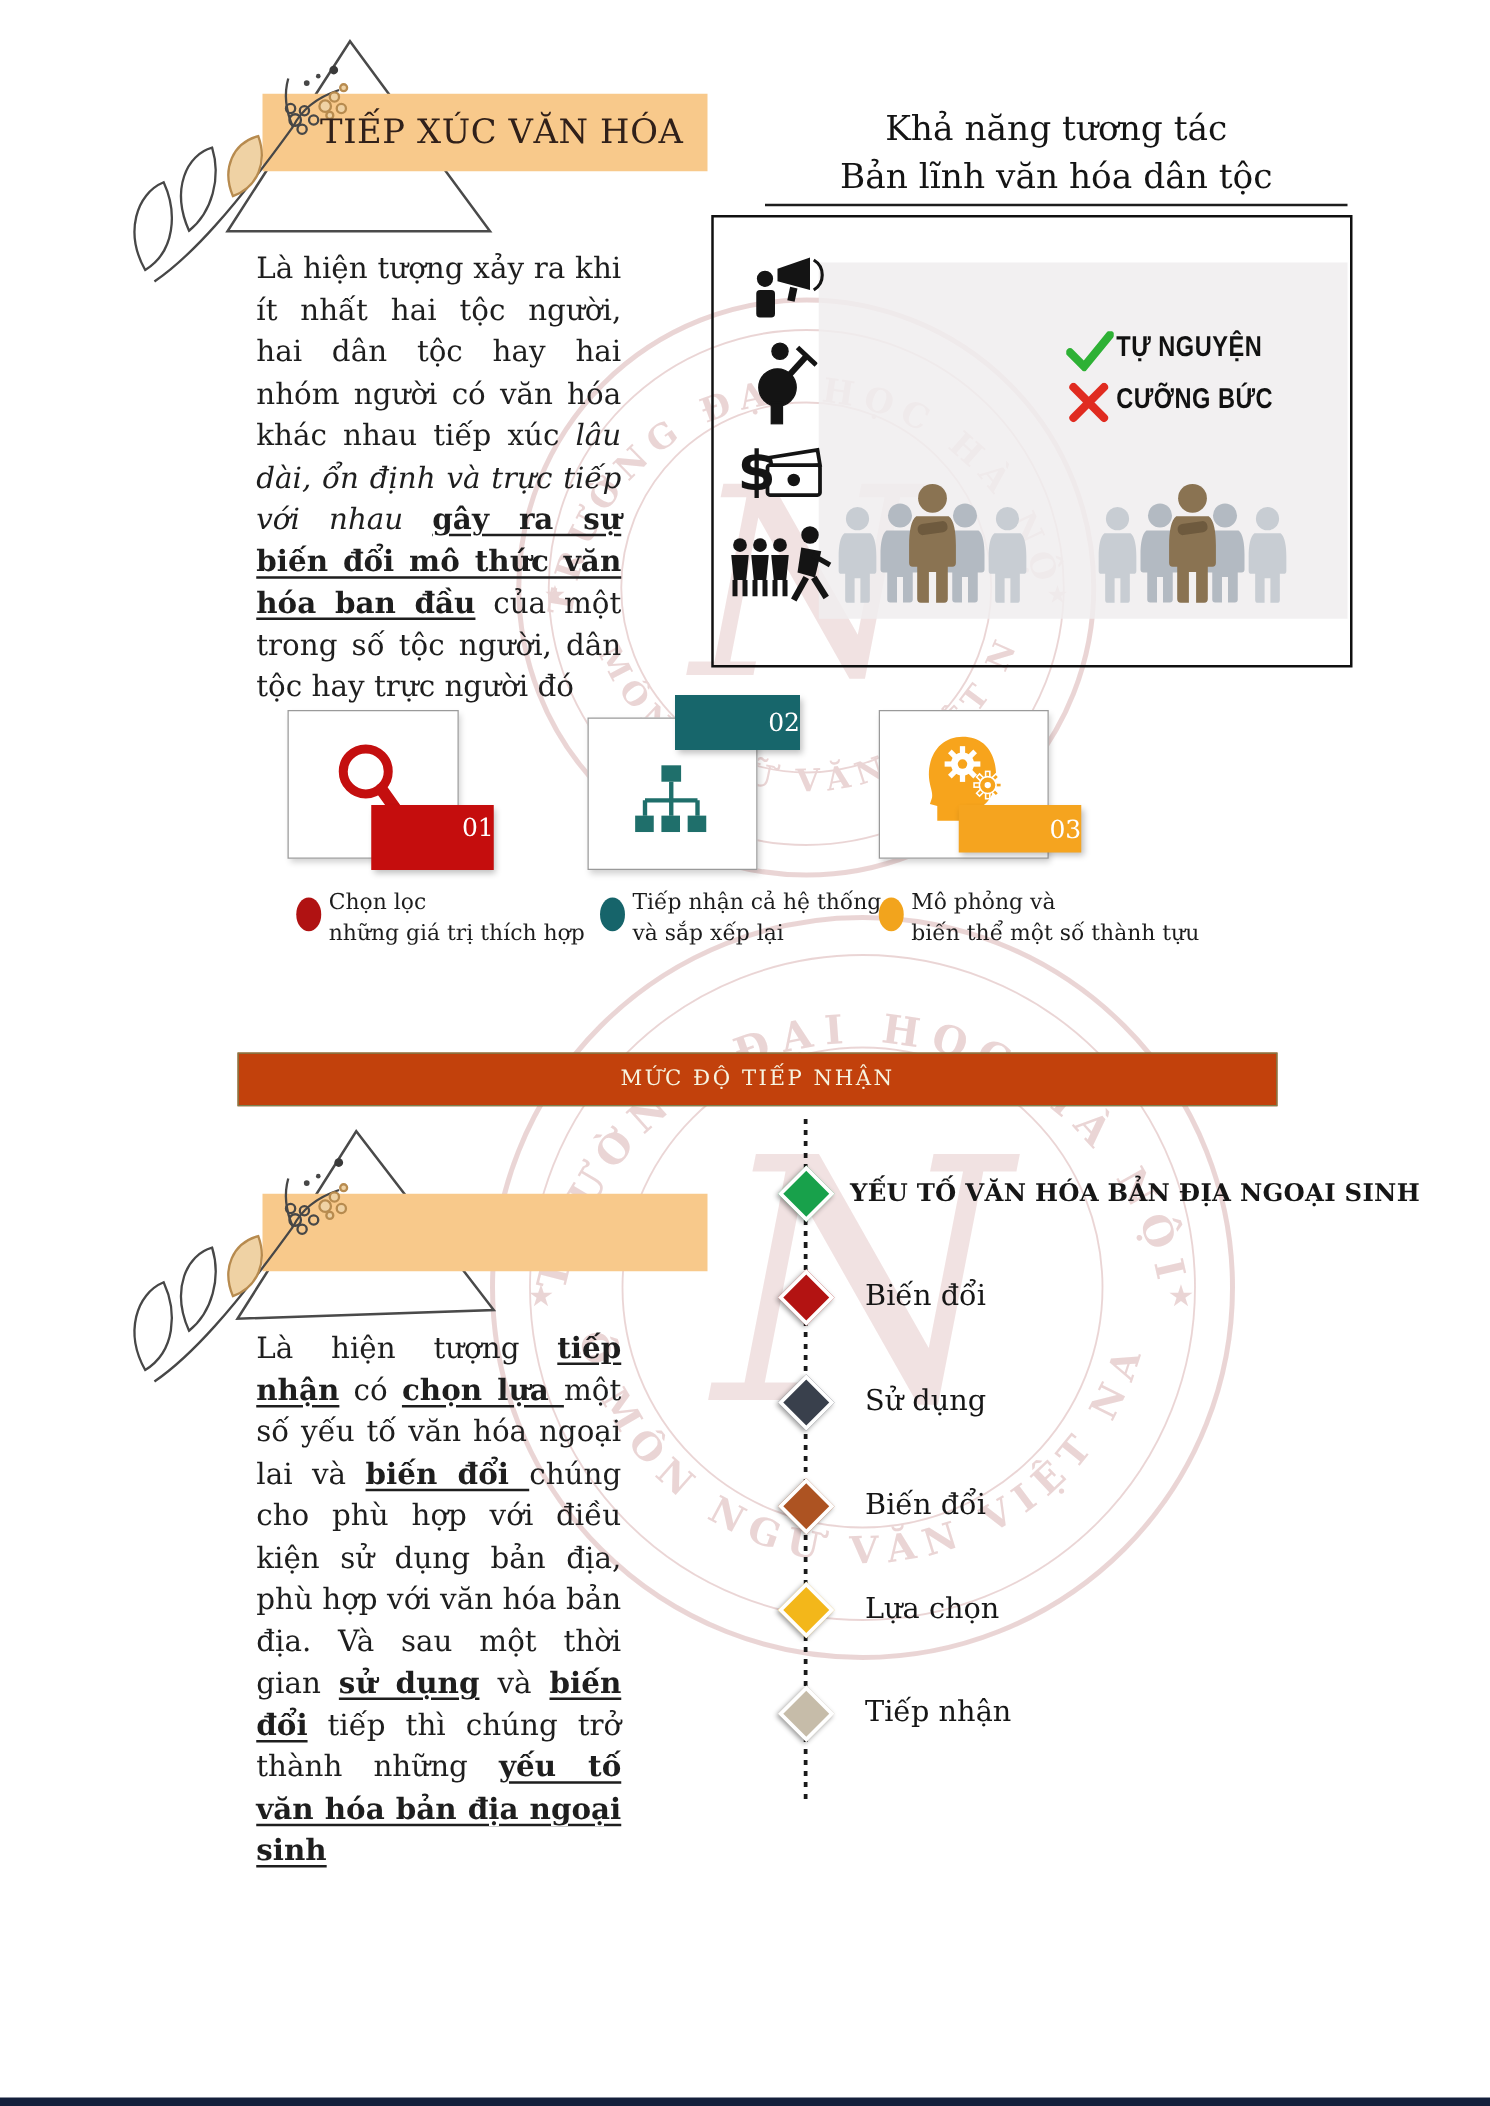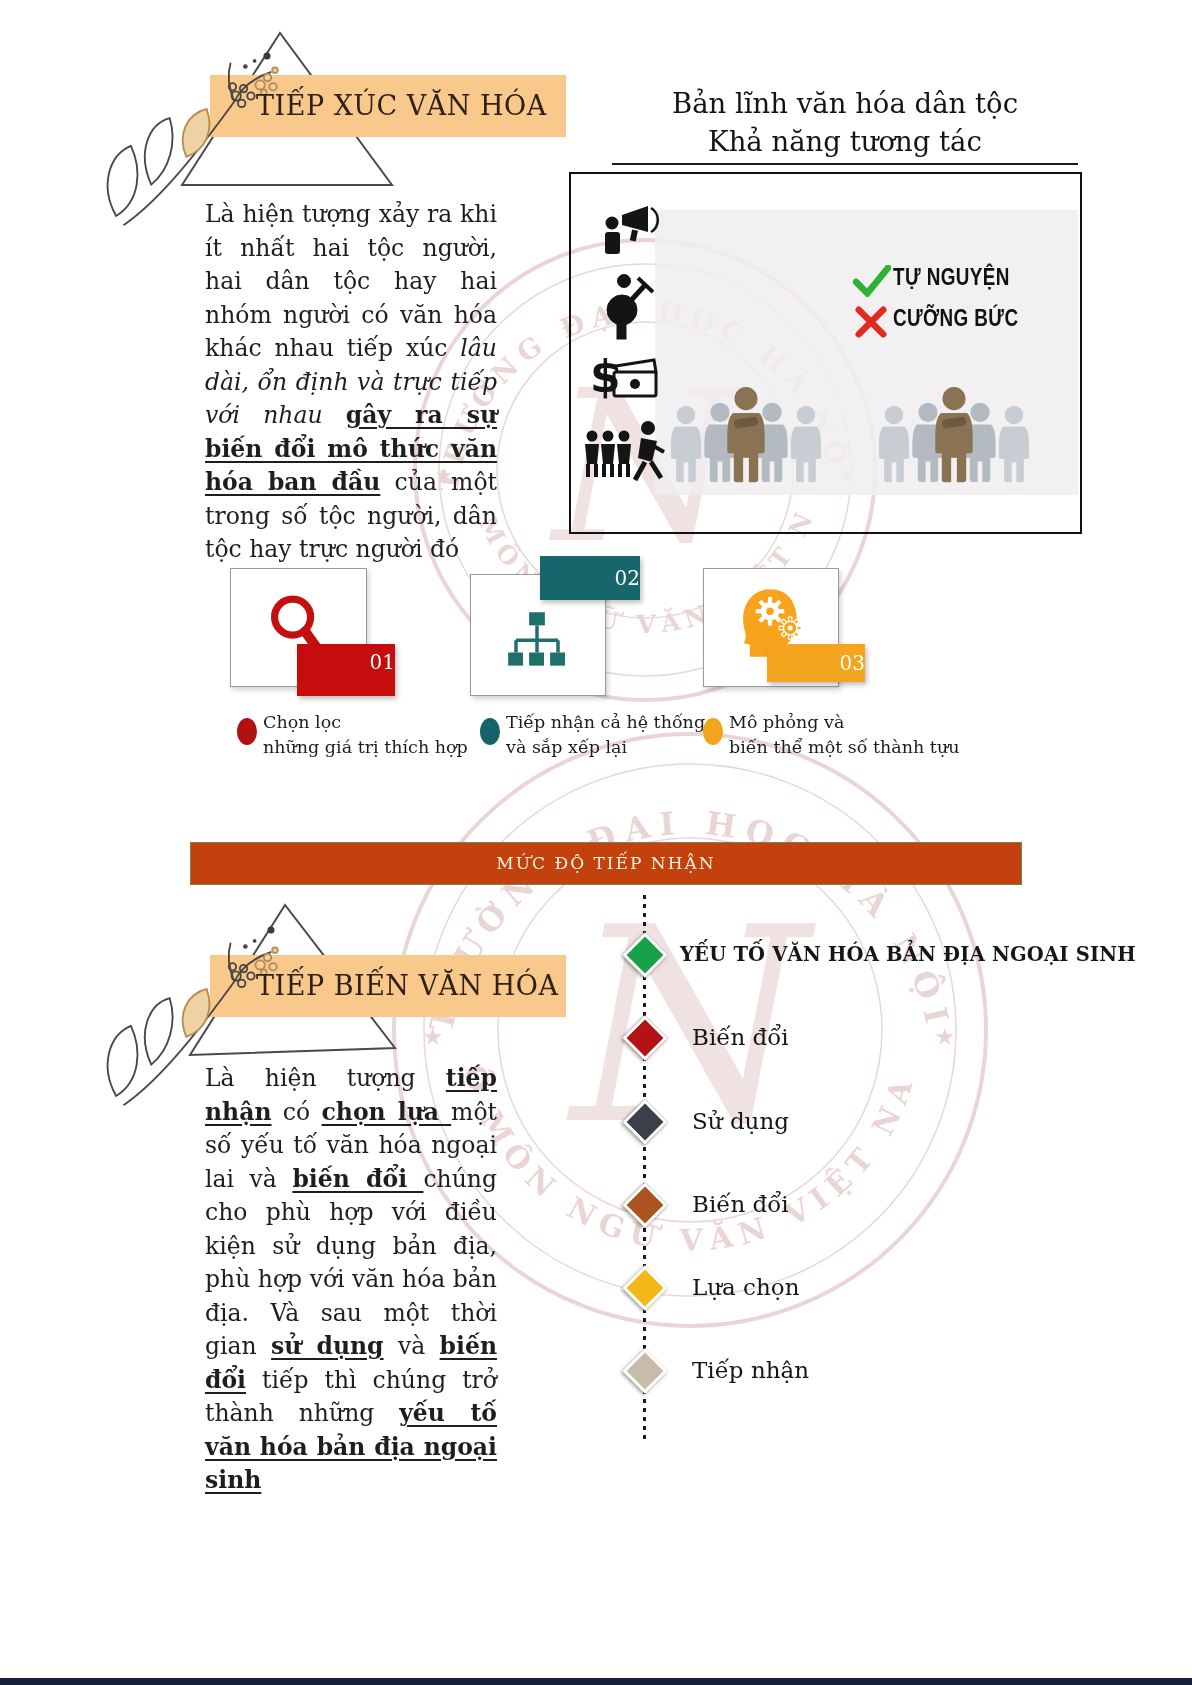--- a/index.html
+++ b/index.html
@@ -132,22 +132,22 @@
     <polygon points="210,15 112,167 322,167" fill="none" stroke="#4a4a4a" stroke-width="2"></polygon>
     <circle cx="197" cy="38" r="3.5" fill="#3a3a3a"></circle>
   </svg>
   <div class="title-bar" style="left:210px;top:75px"></div>
   <svg class="flower-svg" style="left:70px;top:48px" width="240" height="180" viewBox="0 0 200 195">
     <use href="#flower-art"></use>
   </svg>
   <div class="title-text" style="left:210px;top:75px">TIẾP XÚC VĂN HÓA</div>
 
   <div class="heading-right">
+    <div>Khả năng tương tác</div>
     <div>Bản lĩnh văn hóa dân tộc</div>
-    <div>Khả năng tương tác</div>
   </div>
   <div class="heading-underline"></div>
 
   <div class="para" style="top:198px"><span class="seg-n">Là hiện tượng xảy ra khi ít nhất hai tộc người, hai dân tộc hay hai nhóm người có văn hóa khác nhau tiếp xúc </span><span class="seg-i">lâu dài, ổn định và trực tiếp với nhau </span><span class="seg-bu">gây ra sự biến đổi mô thức văn hóa ban đầu</span><span class="seg-n"> của một trong số tộc người, dân tộc hay trực người đó</span></div>
 
   <div class="contact-box"></div>
   <div class="contact-panel"></div>
 
   <svg class="box-icon" style="left:598px;top:205px" width="62" height="58" viewBox="0 0 62 58">
     <g fill="#141414" stroke="none">
@@ -308,21 +308,20 @@
   </div>
 
   <svg class="tri-svg" style="left:70px;top:848px" width="340" height="215" viewBox="0 0 340 215">
     <polygon points="215,57 120,207 325,200" fill="none" stroke="#4a4a4a" stroke-width="2"></polygon>
     <circle cx="201" cy="82" r="3.5" fill="#3a3a3a"></circle>
   </svg>
   <div class="title-bar" style="left:210px;top:955px"></div>
   <svg class="flower-svg" style="left:70px;top:928px" width="240" height="180" viewBox="0 0 200 195">
     <use href="#flower-art"></use>
   </svg>
-  <div class="title-text" style="left:210px;top:955px">TIẾP BIẾN VĂN HÓA</div>
 
   <div class="para" style="top:1062px"><span class="seg-n">Là hiện tượng </span><span class="seg-bu">tiếp nhận</span><span class="seg-n"> có </span><span class="seg-bu">chọn lựa </span><span class="seg-n">một số yếu tố văn hóa ngoại lai và </span><span class="seg-bu">biến đổi </span><span class="seg-n">chúng cho phù hợp với điều kiện sử dụng bản địa, phù hợp với văn hóa bản địa. Và sau một thời gian </span><span class="seg-bu">sử dụng</span><span class="seg-n"> và </span><span class="seg-bu">biến đổi</span><span class="seg-n"> tiếp thì chúng trở thành những </span><span class="seg-bu">yếu tố văn hóa bản địa ngoại sinh</span></div>
 
   <div class="tl-line"></div>
 
   <div class="diamond d0" style="left:629px;top:939px"></div>
   <div class="tl-label tl-label-strong" style="left:680px;top:943px">YẾU TỐ VĂN HÓA BẢN ĐỊA NGOẠI SINH</div>
 
   <div class="diamond d1" style="left:629px;top:1022px"></div>
   <div class="tl-label" style="left:692px;top:1024px">Biến đổi</div>

